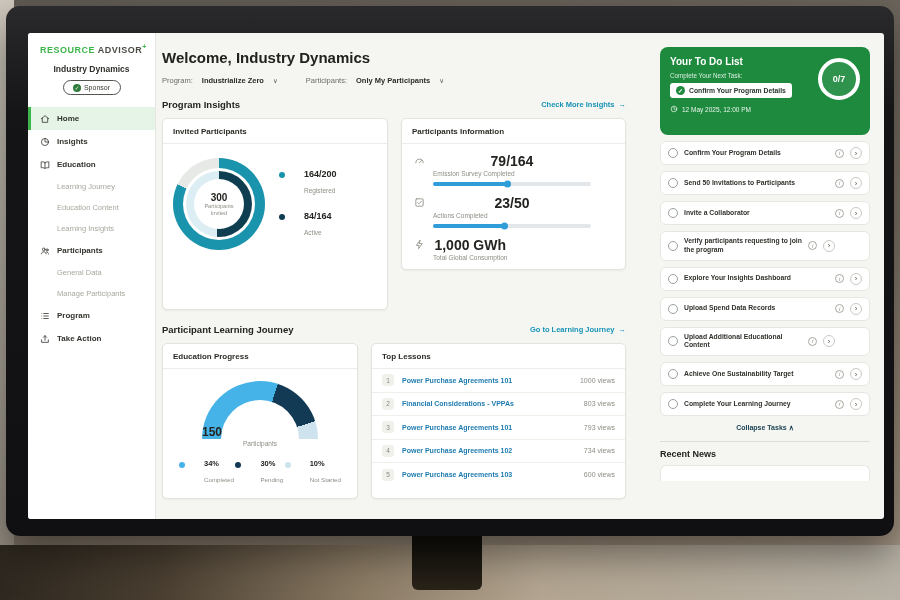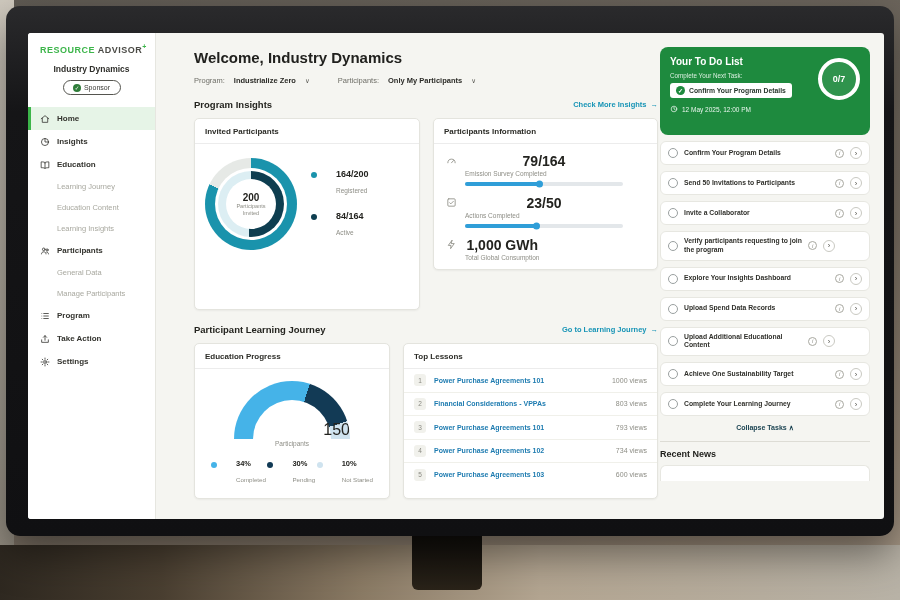--- a/index.html
+++ b/index.html
@@ -25,21 +25,21 @@
   .sponsor { margin:6px auto 0; width:58px; height:15px; border:1px solid #55554f; border-radius:9px; display:flex; align-items:center; justify-content:center; gap:3px; font-size:7px; color:#3a3a35; }
   .sponsor-dot { width:8px; height:8px; border-radius:50%; background:#2f7d3a; color:#fff; font-size:5.5px; display:flex; align-items:center; justify-content:center; }
   .nav { margin-top:12px; }
   .nav-item { display:flex; align-items:center; gap:7px; height:23px; padding-left:12px; font-size:8px; font-weight:bold; color:#33332e; position:relative; cursor:pointer; }
   .nav-item.sub { padding-left:29px; font-weight:normal; color:#a8a89f; font-size:7.5px; height:21px; }
   .nav-item.active { background:#e6f4e7; }
   .nav-item.active::before { content:""; position:absolute; left:0; top:0; bottom:0; width:3px; background:#3cb54a; }
   .ic { width:10px; height:10px; display:block; stroke:#3c3c38; stroke-width:2; fill:none; stroke-linecap:round; stroke-linejoin:round; }
 
   
-  .main { position:absolute; left:144px; top:0; width:502px; height:100%; padding:12px 16px 0 22px; }
+  .main { position:absolute; left:112px; top:0; width:502px; height:100%; padding:12px 16px 0 22px; }
   .welcome { font-size:15px; font-weight:bold; color:#21211e; margin:4px 0 10px; }
   .filters { display:flex; gap:28px; align-items:center; font-size:7.5px; color:#6e6e67; }
   .filter { display:flex; align-items:center; gap:9px; cursor:pointer; }
   .filter b { color:#2b2b27; }
   .caret { font-size:6.5px; color:#55554f; }
   .section-head { display:flex; justify-content:space-between; align-items:center; margin:14px 0 8px; }
   .section-title { font-size:9.5px; font-weight:bold; color:#24241f; }
   .section-link { font-size:7.5px; font-weight:bold; color:#1794b6; display:flex; gap:4px; align-items:center; cursor:pointer; }
   .cards-row { display:flex; gap:13px; }
   .card { background:#fff; border:1px solid #e4e4de; border-radius:5px; box-shadow:0 1px 2px rgba(0,0,0,.05); }
@@ -70,21 +70,21 @@
   .stat span { font-size:6.5px; color:#8e8e86; display:block; margin-top:1px; }
   .bar { position:relative; width:158px; height:4px; border-radius:3px; background:#e3e7ea; margin-top:5px; }
   .bar i { position:absolute; left:0; top:0; bottom:0; width:calc(var(--p)*1%); background:#2f9ed8; border-radius:3px; }
   .bar i::after { content:""; position:absolute; right:-2px; top:50%; transform:translateY(-50%); width:7px; height:7px; border-radius:50%; background:#2f9ed8; }
 
   
   .card-gauge { width:196px; height:156px; }
   .gauge { position:relative; width:116px; height:58px; margin:12px auto 0; border-radius:116px 116px 0 0; overflow:hidden;
            background:conic-gradient(from 270deg at 50% 100%, #45b3e8 0deg calc(var(--a)*1.8deg), #123a55 calc(var(--a)*1.8deg) calc((var(--a) + var(--b))*1.8deg), #cfe3ef calc((var(--a) + var(--b))*1.8deg) 180deg, rgba(0,0,0,0) 180deg); }
   .gauge::after { content:""; position:absolute; left:19px; right:19px; top:19px; bottom:0; border-radius:100px 100px 0 0; background:#fff; }
-  .gauge-val { position:absolute; left:0; right:0; bottom:0; text-align:right; font-size:16px; font-weight:normal; color:#23231f; z-index:2; }
+  .gauge-val { position:absolute; left:0; right:0; bottom:0; text-align:left; font-size:12px; font-weight:bold; color:#23231f; z-index:2; }
   .gauge-sub { text-align:center; font-size:6.5px; color:#8e8e86; margin-top:1px; }
   .gauge-legend { display:flex; justify-content:space-between; padding:12px 16px 0; }
   .gauge-legend .legend-item b { font-size:7.5px; }
   .gauge-legend .legend-item span { font-size:6.2px; }
 
   
   .card-lessons { width:255px; height:156px; }
   .lesson { display:flex; align-items:center; gap:8px; height:23.5px; border-bottom:1px solid #f0f0ea; padding:0 10px; }
   .lesson:last-child { border-bottom:none; }
   .rank { width:12px; height:12px; border-radius:3px; background:#f1f1ec; color:#8a8a82; font-size:6.5px; display:flex; align-items:center; justify-content:center; flex:0 0 auto; }
@@ -184,27 +184,20 @@
               <circle cx="4.5" cy="18" r="1" fill="#3c3c38" stroke="none"></circle>
             </svg>
         <span>Program</span>
       </div>
       <div class="nav-item">
         <svg class="ic" viewBox="0 0 24 24">
               <path d="M12 15V4M8 8l4-4 4 4M4 14v6h16v-6"></path>
             </svg>
         <span>Take Action</span>
       </div>
-      <div class="nav-item">
-        <svg class="ic" viewBox="0 0 24 24">
-              <circle cx="12" cy="12" r="3.2"></circle>
-              <path d="M12 2.5v3M12 18.5v3M2.5 12h3M18.5 12h3M5.3 5.3l2.1 2.1M16.6 16.6l2.1 2.1M18.7 5.3l-2.1 2.1M7.4 16.6l-2.1 2.1"></path>
-            </svg>
-        <span>Settings</span>
-      </div>
     </div>
   </div>
 
   <div class="main">
     <div class="welcome">Welcome, Industry Dynamics</div>
 
     <div class="filters">
       <div class="filter">
         <span>Program:</span>
         <b>Industrialize Zero</b>
@@ -227,21 +220,21 @@
 
     <div class="cards-row">
 
       <div class="card card-invited">
         <div class="card-title">Invited Participants</div>
         <div class="invited-body">
           <div class="donut" style="--p1: 82; --p2: 51;">
             <div class="h1"></div>
             <div class="r2">
               <div class="h2">
-                <b>200</b>
+                <b>300</b>
                 <span>Participants Invited</span>
               </div>
             </div>
           </div>
           <div class="legend-col">
             <div class="legend-item">
               <i class="dot" style="--dot: #1a93ac;"></i>
               <div><b>164/200</b>
                    <span>Registered</span></div>
             </div>

